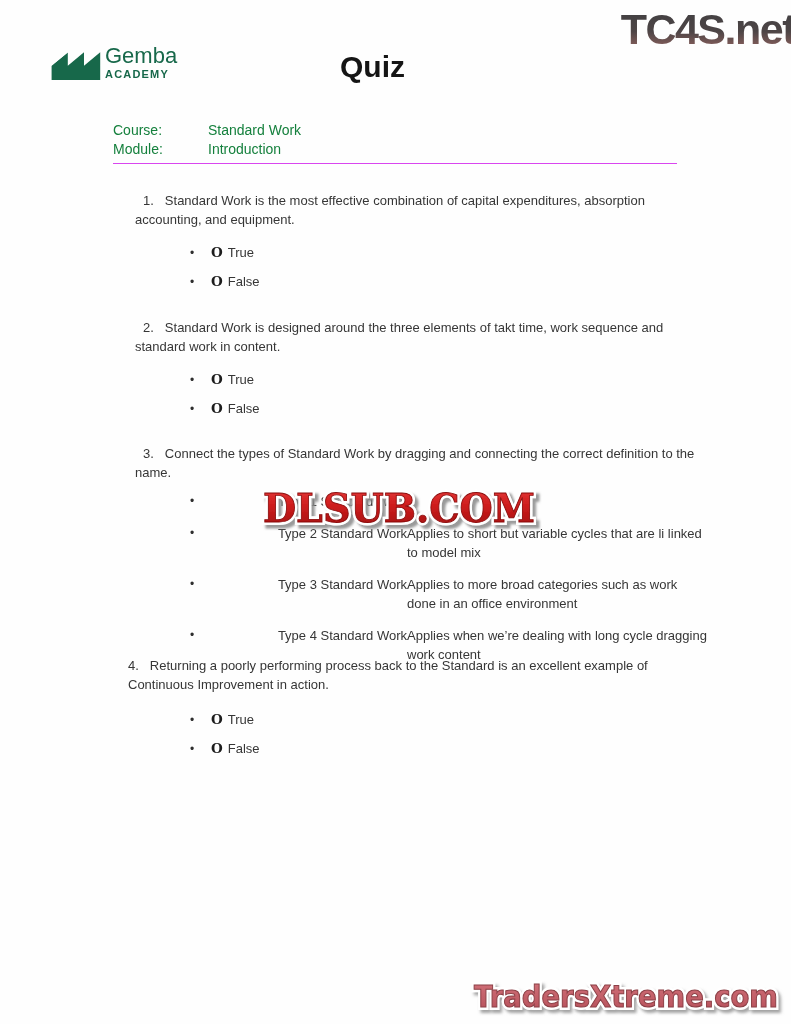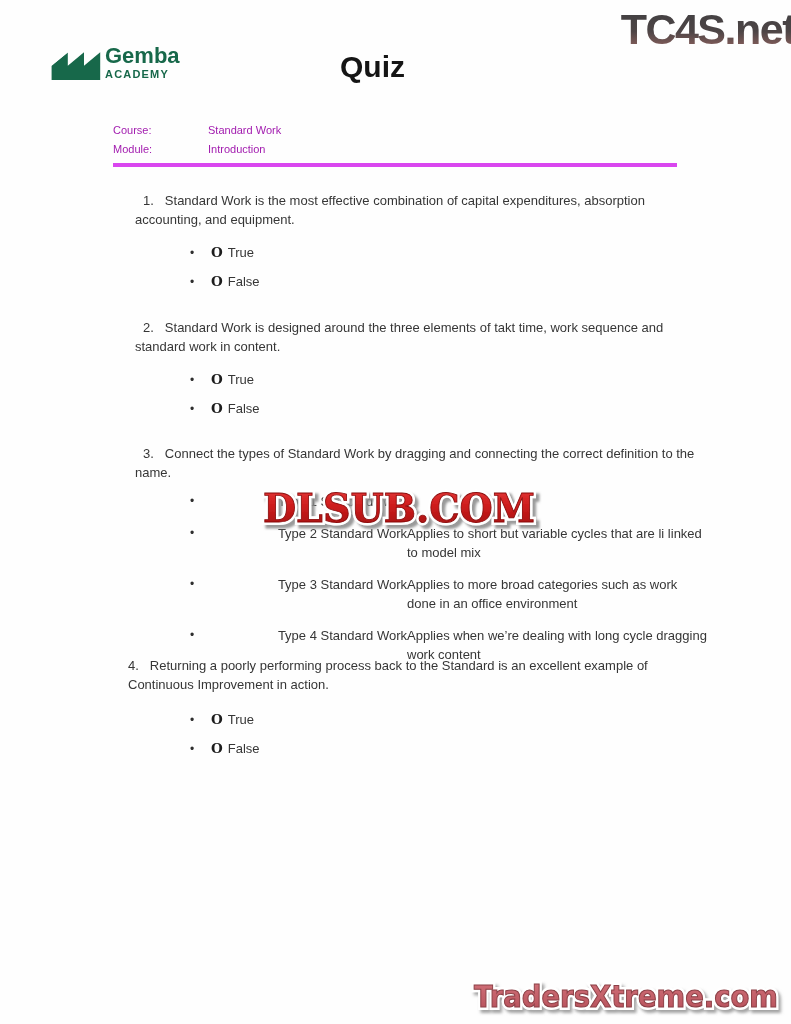--- a/index.html
+++ b/index.html
@@ -12,33 +12,33 @@
     background: #fefefe;
     overflow: hidden;
     color: #363636;
   }
 
   
   .wm-top { position: absolute; top: 0; right: -6px; width: 210px; height: 58px; }
   .logo { position: absolute; left: 48px; top: 44px; display: flex; align-items: flex-start; }
   .logo svg.factory { width: 54px; height: 38px; display: block; }
   .logo .logo-text { margin-left: 3px; margin-top: 1px; }
-  .brand-name { font-size: 22px; font-weight: bold; color: #17684a; line-height: 22px; letter-spacing: 0; }
+  .brand-name { font-size: 22px; font-weight: normal; color: #17684a; line-height: 22px; letter-spacing: 0; }
   .brand-sub { font-size: 11px; font-weight: bold; color: #17684a; letter-spacing: 1.2px; line-height: 14px; }
   .page-title {
     position: absolute; top: 50px; left: 0; width: 100%;
     text-align: center; font-size: 30px; font-weight: bold; color: #151515;
     transform: translateX(-23px);
   }
 
   
   .meta {
     position: absolute; left: 113px; top: 121px; width: 564px;
-    font-size: 11px; color: #a21caf;
-    border-bottom: 4px solid #d946ef; padding-bottom: 5px;
+    font-size: 14px; color: #15803d;
+    border-bottom: 1px solid #d946ef; padding-bottom: 5px;
   }
   .meta-row { display: flex; line-height: 18.5px; }
   .meta-label { width: 95px; }
 
   
   .question { position: absolute; font-size: 13px; line-height: 19px; color: #363636; }
   .q1 { left: 135px; top: 191px; width: 575px; }
   .q2 { left: 135px; top: 318px; width: 575px; }
   .q3 { left: 135px; top: 444px; width: 575px; }
   .q4 { left: 128px; top: 656px; width: 573px; }

